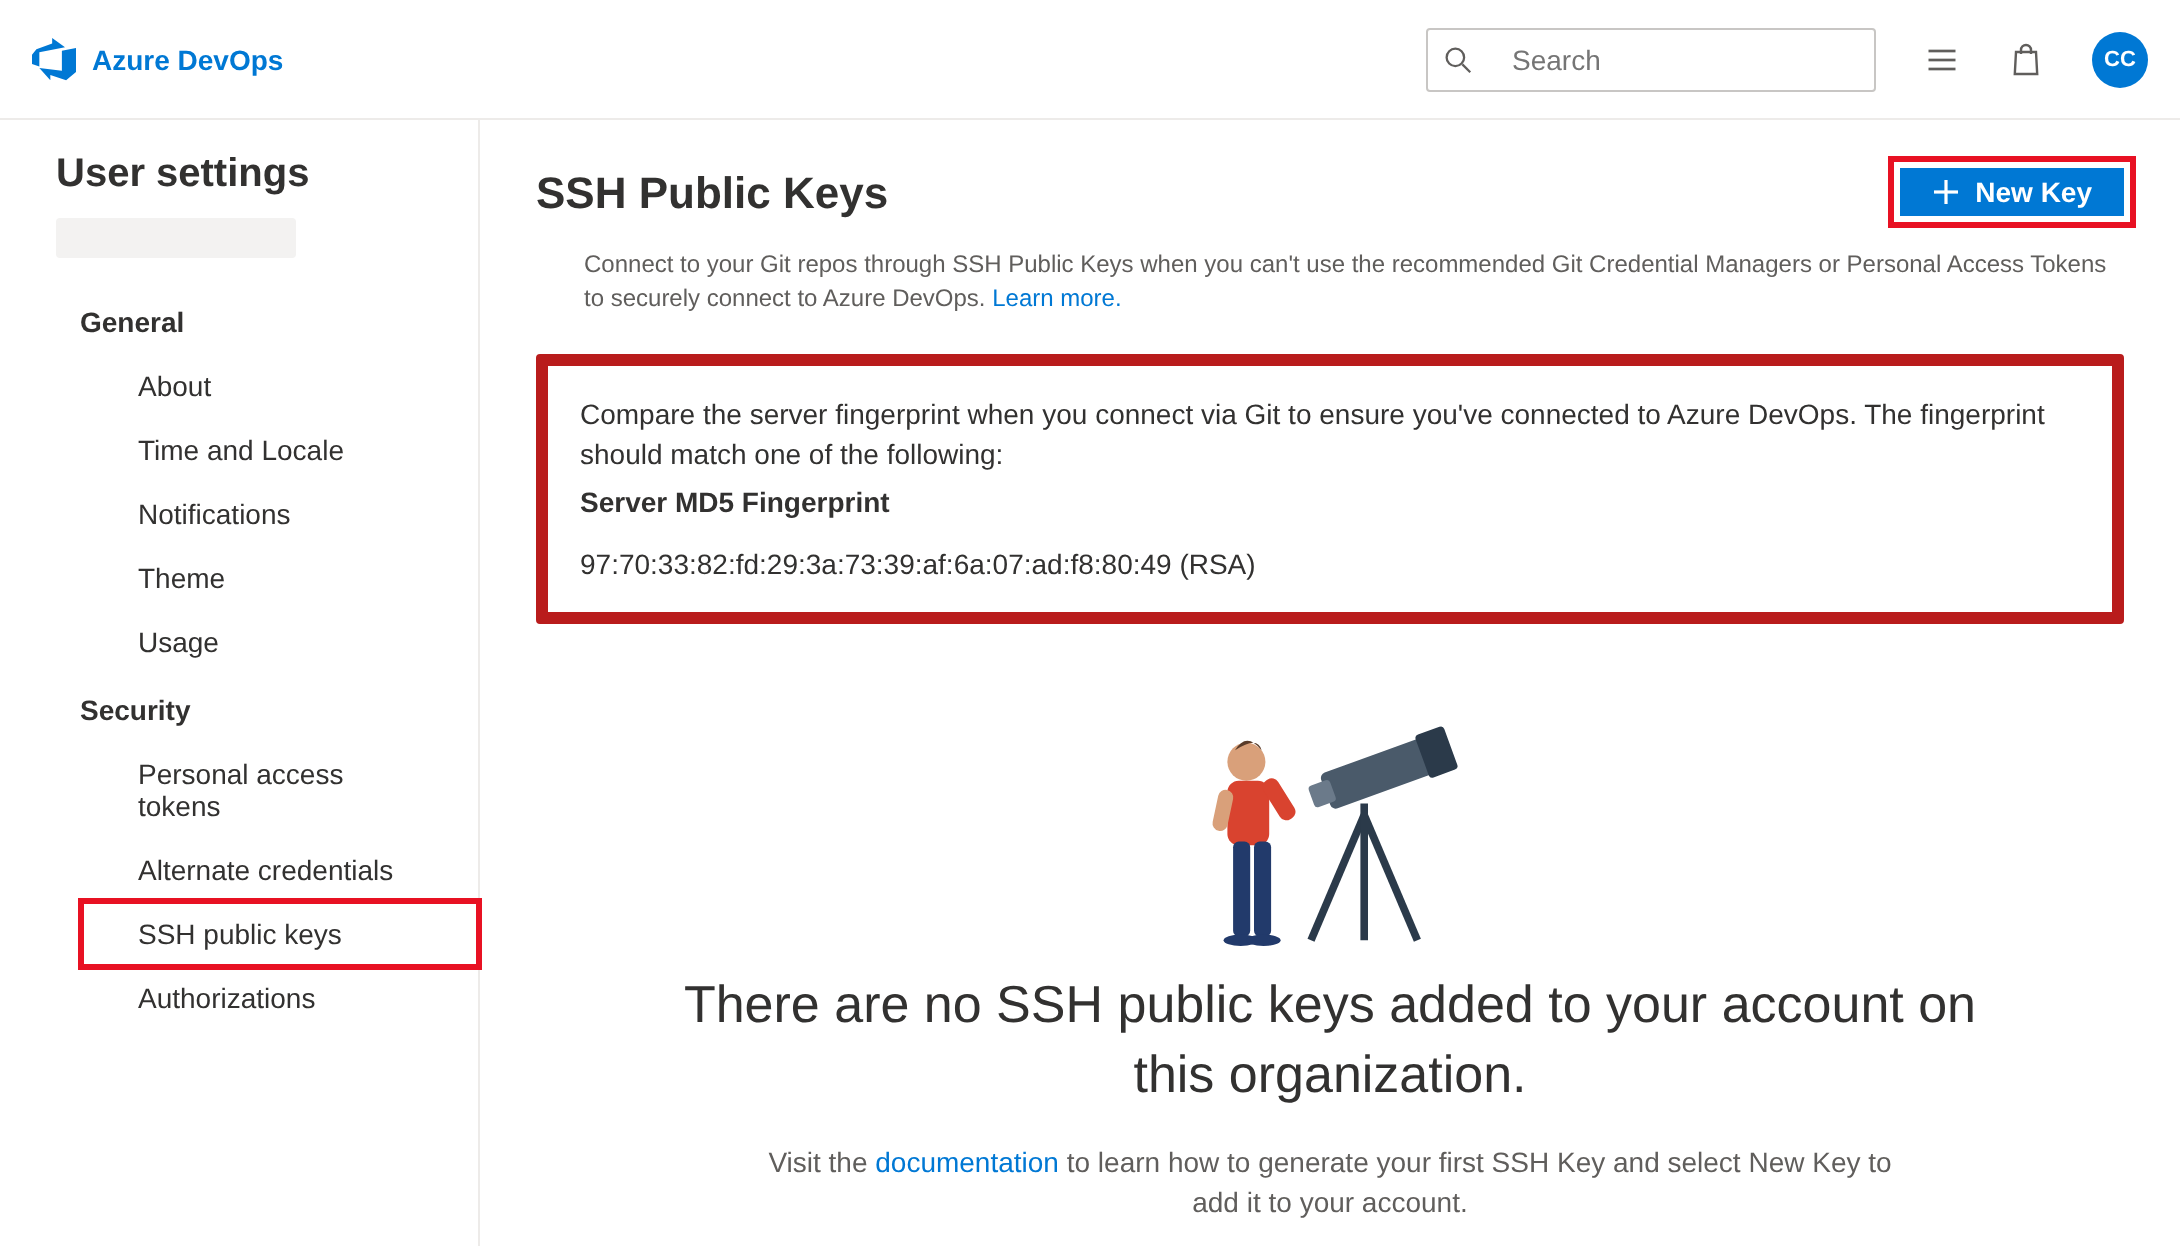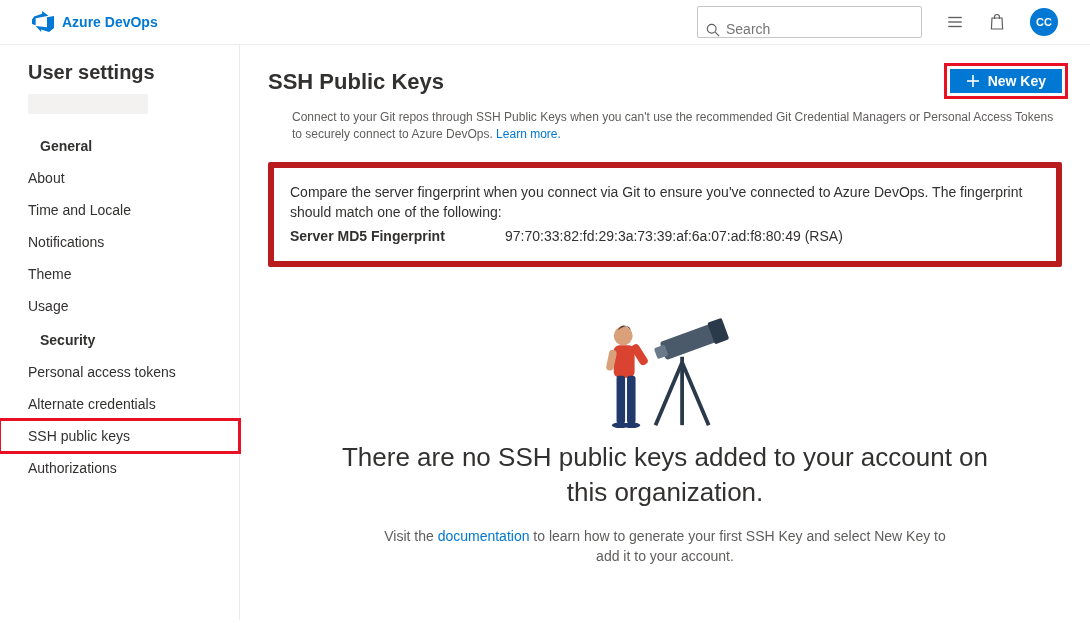--- a/index.html
+++ b/index.html
@@ -6,43 +6,43 @@
   body {
     font-family: "Segoe UI", -apple-system, sans-serif;
     font-size: 14px;
     color: #323130;
     background: #fff;
     width: 1090px;
     height: 623px;
     overflow: hidden;
   }
   .topbar {
-    height: 45px;
+    height: 60px;
     display: flex;
     align-items: center;
-    padding: 0 32px;
+    padding: 0 16px;
     border-bottom: 1px solid #edebe9;
   }
   .logo-wrap { display: flex; align-items: center; gap: 8px; }
   .logo-svg { width: 22px; height: 22px; }
   .brand {
     color: #0078d4;
     font-weight: 600;
     font-size: 14px;
   }
   .topbar-spacer { flex: 1; }
   .search-box {
     display: flex;
-    align-items: flex-end;
+    align-items: center;
     width: 225px;
     height: 32px;
     border: 1px solid #c8c6c4;
     border-radius: 2px;
     padding: 0 8px;
-    gap: 6px;
+    gap: 20px;
     color: #605e5c;
   }
   .search-box input {
     border: none;
     outline: none;
     flex: 1;
     font-size: 14px;
     color: #323130;
     background: transparent;
   }
@@ -70,21 +70,21 @@
     background: #f3f2f1;
     height: 20px;
     width: 120px;
     border-radius: 2px;
   }
   .section-label {
     font-weight: 600;
     font-size: 14px;
     padding: 10px 28px 8px 40px;
   }
-  .nav-list { list-style: none; }
+  .nav-list { list-style: none; padding-left: 41px; }
   .nav-item {
     padding: 8px 28px;
     font-size: 14px;
     cursor: pointer;
     color: #323130;
   }
   .highlight-red {
     position: relative;
     outline: 3px solid #e81123;
     outline-offset: -1px;
@@ -111,21 +111,21 @@
   .description { color:#605e5c; font-size:12px; margin-bottom:18px; line-height:1.45;margin-left:24px; }
   .description a, .link { color:#0078d4; text-decoration:none; cursor:pointer;}
   .fingerprint-card {
     border:6px solid #b91c1c;
     border-radius:2px;
     padding:14px 16px;
     font-size:14px;
     line-height:1.45;
     margin-bottom: 22px;
   }
-  .fp-row { display:flex; gap:10px; }
+  .fp-row { display:flex; gap:10px;flex-direction:column; }
   .fp-label { font-weight:600; min-width:205px; }
   .empty-state { text-align:center; }
   .illustration { margin: 0 auto 6px auto; width: 190px; height: 145px; }
   .empty-title { font-size:26px; font-weight:400; color:#323130; padding: 0 60px 16px 60px; line-height:1.35;text-align:center;}
   .empty-sub { font-size:14px; color:#605e5c; padding: 0 110px; line-height:1.45;}
   svg{ display:block; }
 </style>
 </head>
 <body>
 

